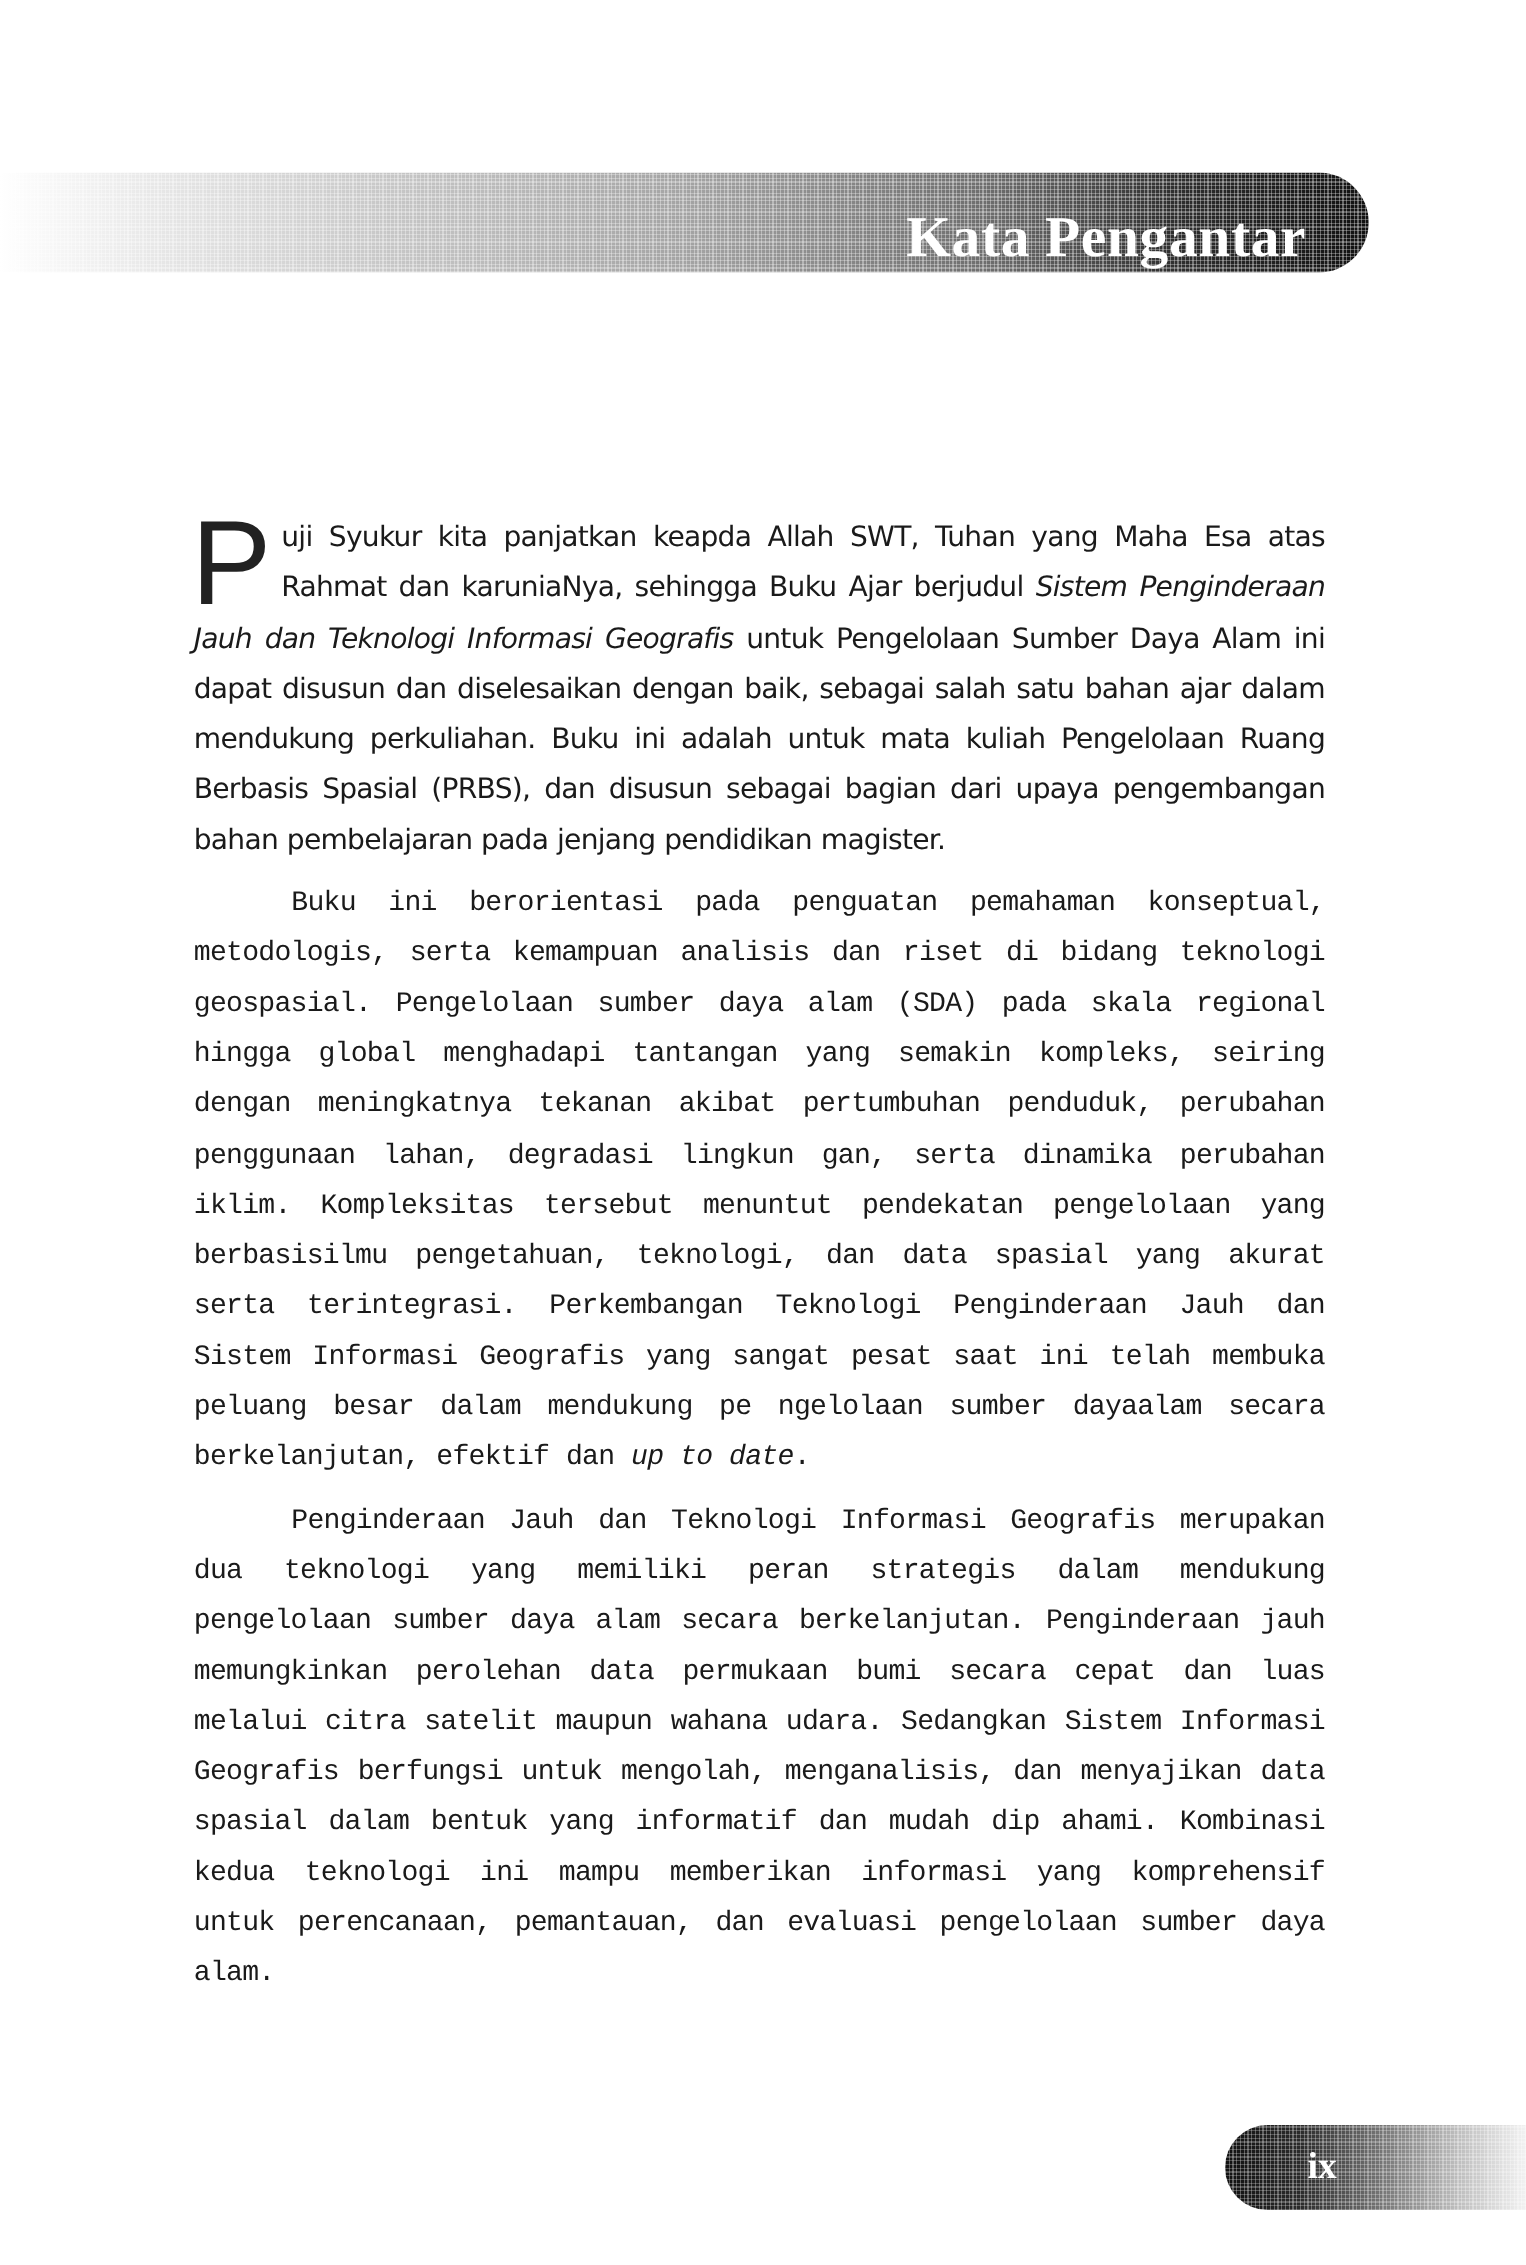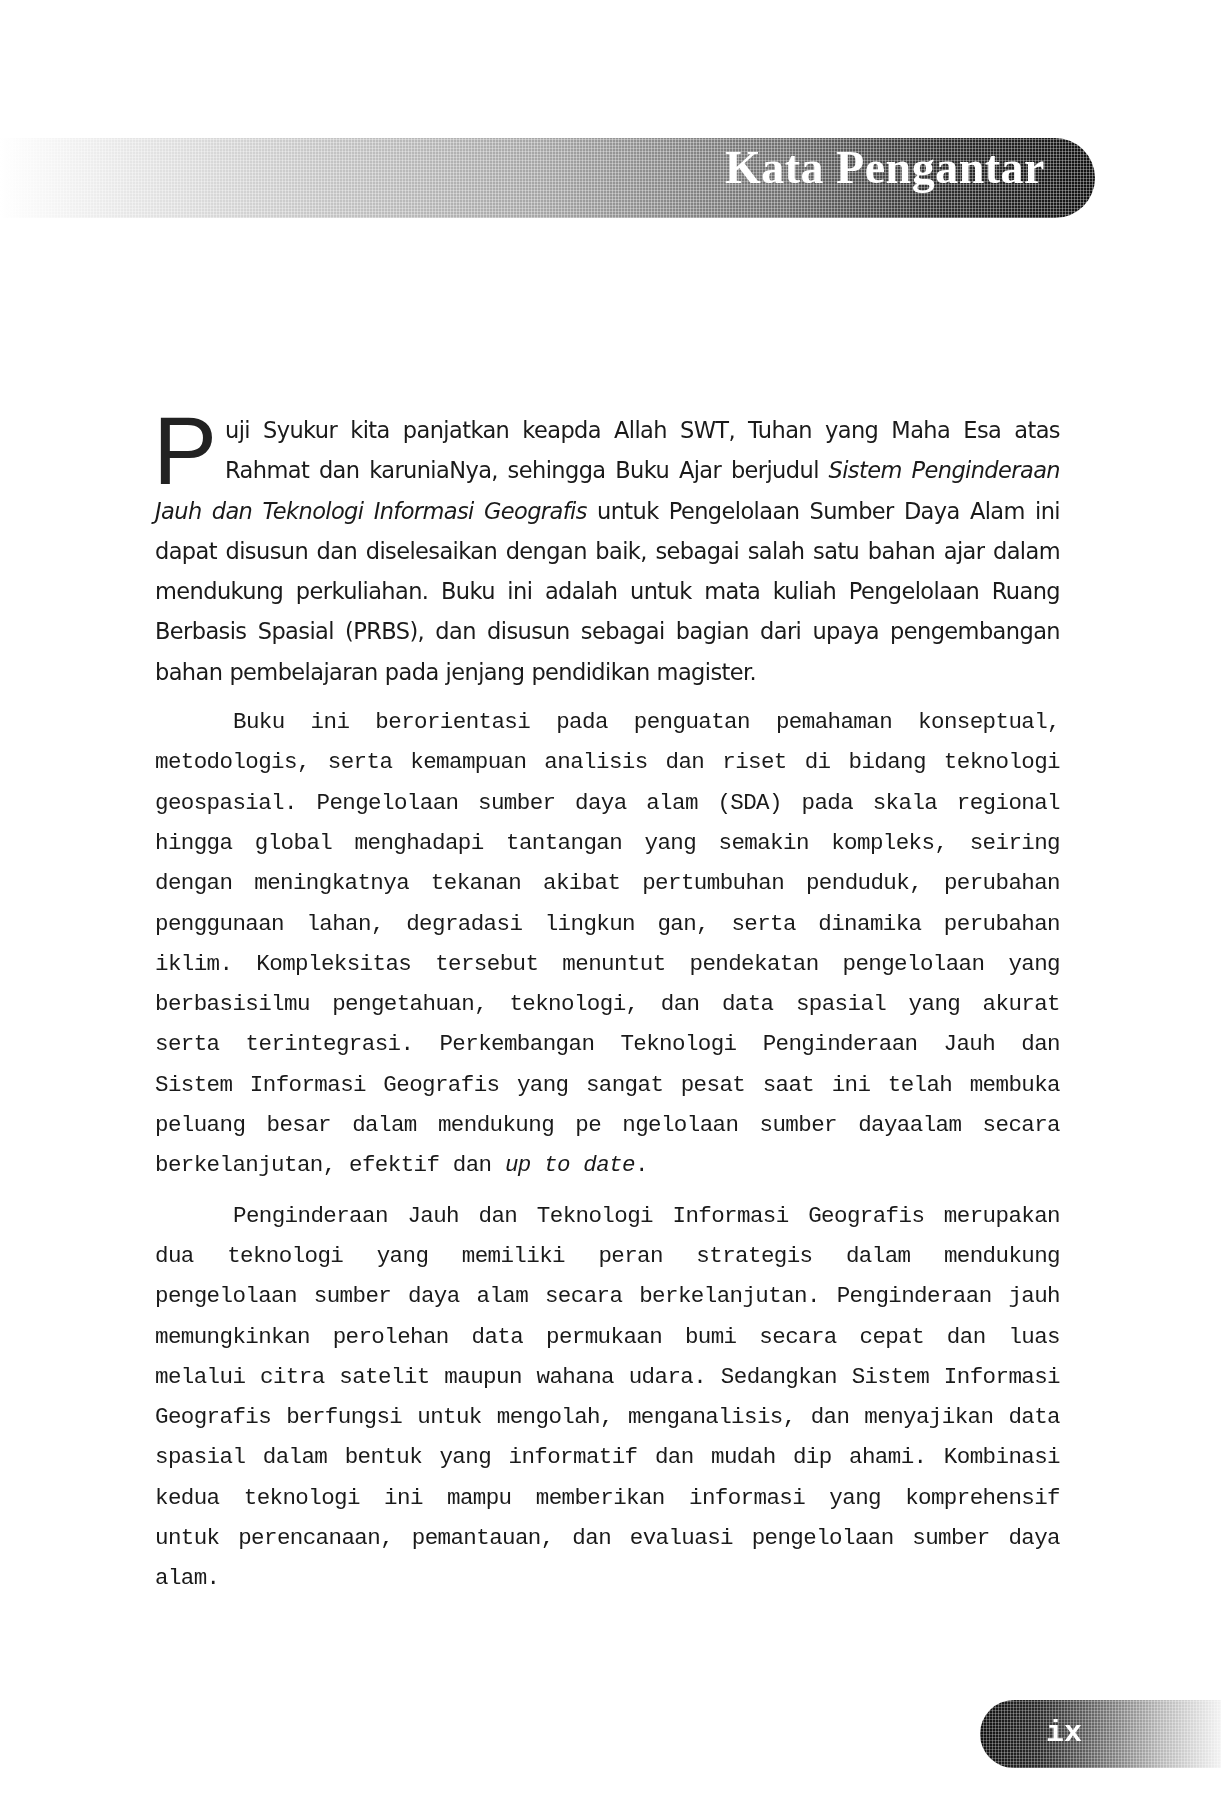--- a/index.html
+++ b/index.html
@@ -10,21 +10,21 @@
     left: 0; top: 138px;
     width: 1095px; height: 80px;
     border-radius: 0 40px 40px 0;
     background:
       repeating-linear-gradient(90deg, rgba(255,255,255,0.35) 0 1px, transparent 1px 3px),
       repeating-linear-gradient(0deg, rgba(255,255,255,0.30) 0 1px, transparent 1px 3px),
       linear-gradient(90deg, #ffffff 0%, #e6e6e6 12%, #c4c4c4 30%, #a4a4a4 50%, #6e6e6e 72%, #2e2e2e 86%, #111111 100%);
   }
   .header-title {
     position: absolute;
-    right: 50px; top: 2px;
+    right: 50px; top: 24px;
     font-family: "Liberation Serif", "DejaVu Serif", serif;
     font-weight: bold;
     font-size: 46px;
     line-height: 56px;
     color: #ffffff;
     letter-spacing: 0.5px;
   }
 
   .content {
     position: absolute;
@@ -62,21 +62,21 @@
     width: 241px; height: 68px;
     border-radius: 34px 0 0 34px;
     background:
       repeating-linear-gradient(90deg, rgba(255,255,255,0.30) 0 1px, transparent 1px 3px),
       repeating-linear-gradient(0deg, rgba(255,255,255,0.25) 0 1px, transparent 1px 3px),
       linear-gradient(90deg, #111111 0%, #2b2b2b 25%, #707070 50%, #b8b8b8 75%, #f2f2f2 100%);
   }
   .page-number {
     position: absolute;
     left: 66px; top: 10px;
-    font-family: Liberation Mono, monospace;
+    font-family: Liberation Serif, serif;
     font-weight: bold;
     font-size: 30px;
     line-height: 46px;
     color: #ffffff;
   }
 </style>
 </head>
 <body>
 
 <div class="header-bar">

